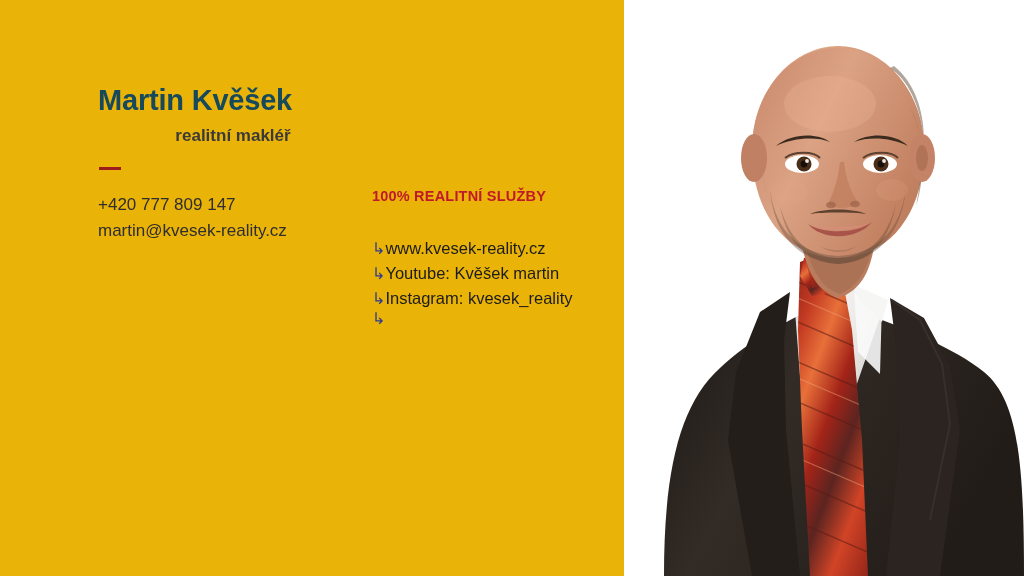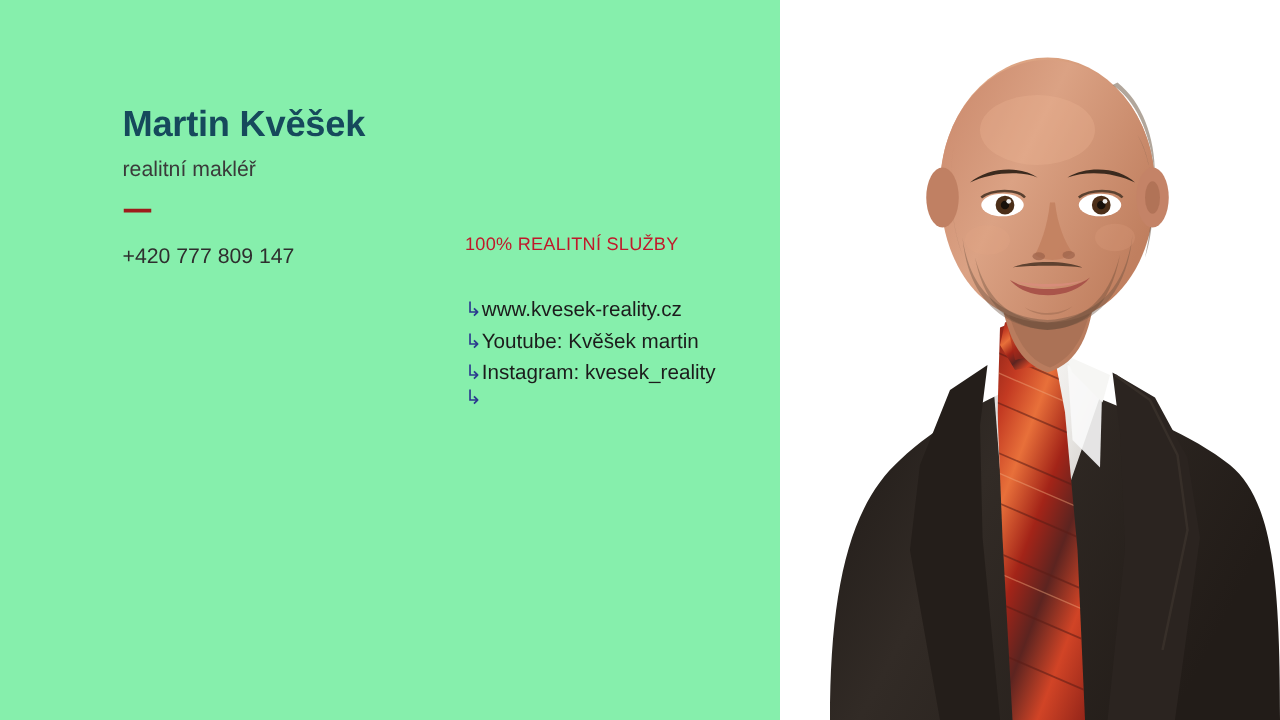--- a/index.html
+++ b/index.html
@@ -11,21 +11,21 @@
     width: 1024px;
     height: 576px;
     background: #ffffff;
     font-family: "Liberation Sans", sans-serif;
     overflow: hidden;
     position: relative;
   }
   .slide {
     position: absolute;
     inset: 0;
-    background: #86efac;
+    background: #eab308;
     overflow: hidden;
   }
 
   
   .left-col {
     position: absolute;
     left: 98px;
     top: 84px;
     width: 270px;
     z-index: 5;
@@ -35,23 +35,24 @@
     font-weight: bold;
     color: #16495c;
     letter-spacing: -0.2px;
     line-height: 1.12;
     margin: 0;
     white-space: nowrap;
   }
   .person-role {
     font-size: 17px;
     color: #3a3a3a;
-    font-weight: normal;
+    font-weight: bold;
     margin: 10px 0 0 0;
     line-height: 1.2;
+    text-align: center;
   }
   .red-rule {
     width: 22px;
     height: 3px;
     background: #9e1b1b;
     margin: 20px 0 0 1px;
   }
   .contact-block {
     margin-top: 22px;
   }
@@ -65,21 +66,21 @@
   
   .mid-col {
     position: absolute;
     left: 372px;
     top: 188px;
     width: 380px;
     z-index: 5;
   }
   .services-heading {
     font-size: 14.5px;
-    font-weight: normal;
+    font-weight: bold;
     color: #c0192b;
     letter-spacing: 0.2px;
     margin: 0;
     white-space: nowrap;
   }
   .links-list {
     list-style: none;
     margin: 32px 0 0 0;
     padding: 0;
   }
@@ -126,20 +127,21 @@
 
   <div class="left-col">
     <div class="person-name">Martin Kvěšek</div>
 
     <div class="person-role">realitní makléř</div>
 
     <div class="red-rule"></div>
 
     <div class="contact-block">
       <div class="contact-line">+420 777 809 147</div>
+      <div class="contact-line">martin@kvesek-reality.cz</div>
     </div>
   </div>
 
   <div class="mid-col">
     <div class="services-heading">100% REALITNÍ SLUŽBY</div>
 
     <ul class="links-list">
       <li class="link-item">
         <span class="link-arrow">↳</span>
         <span class="link-text">www.kvesek-reality.cz</span>

